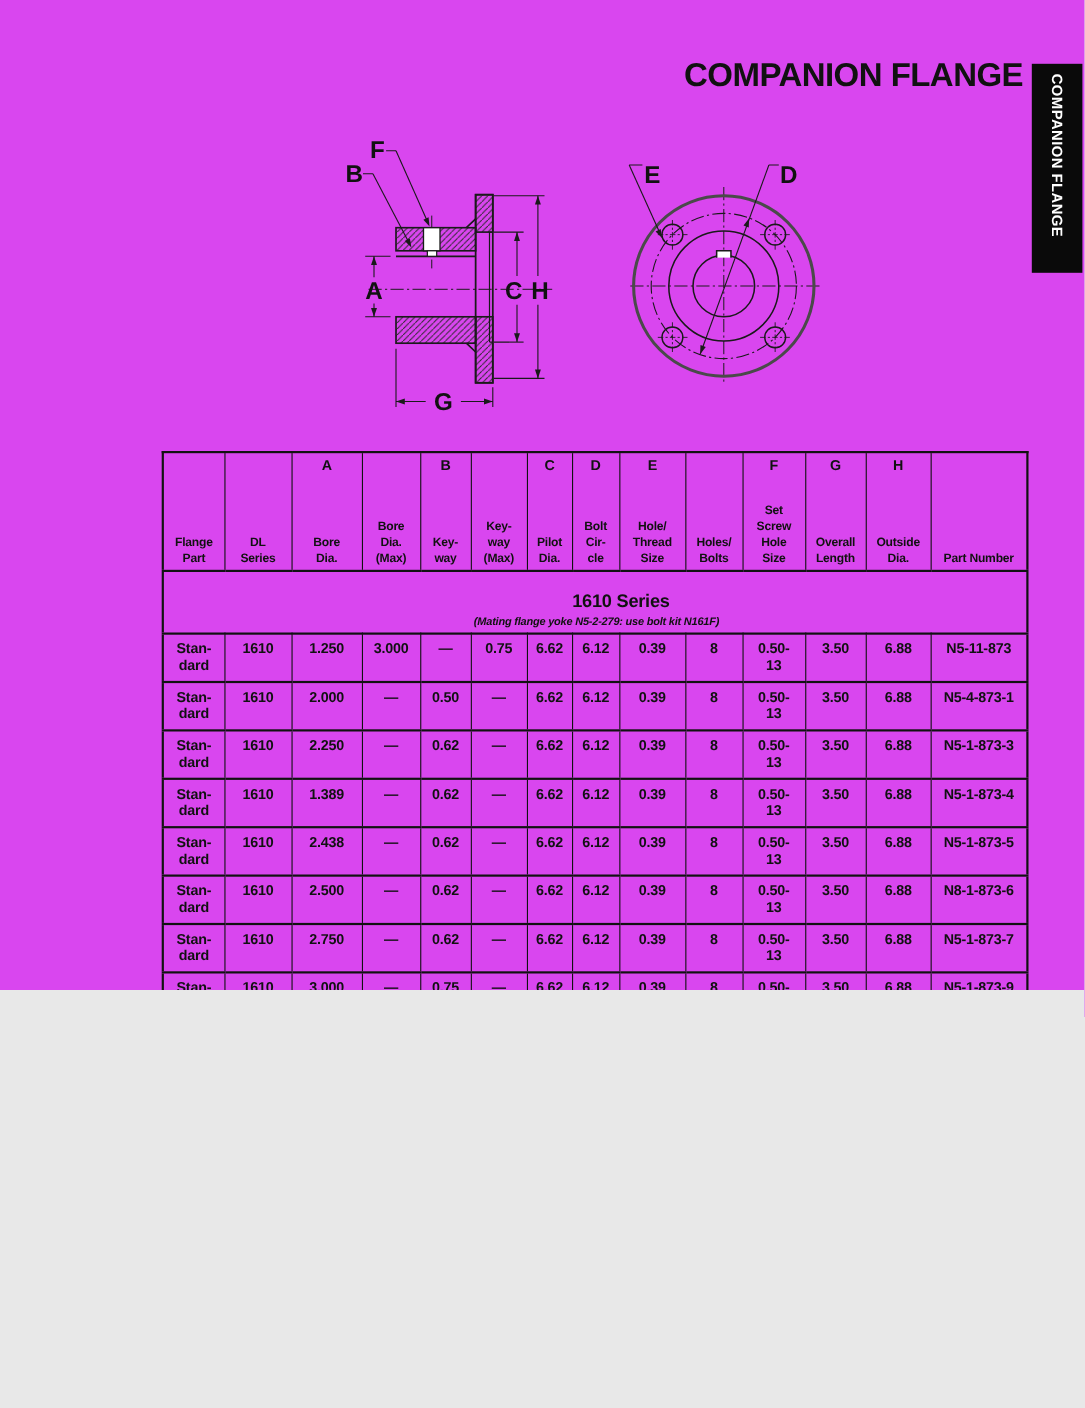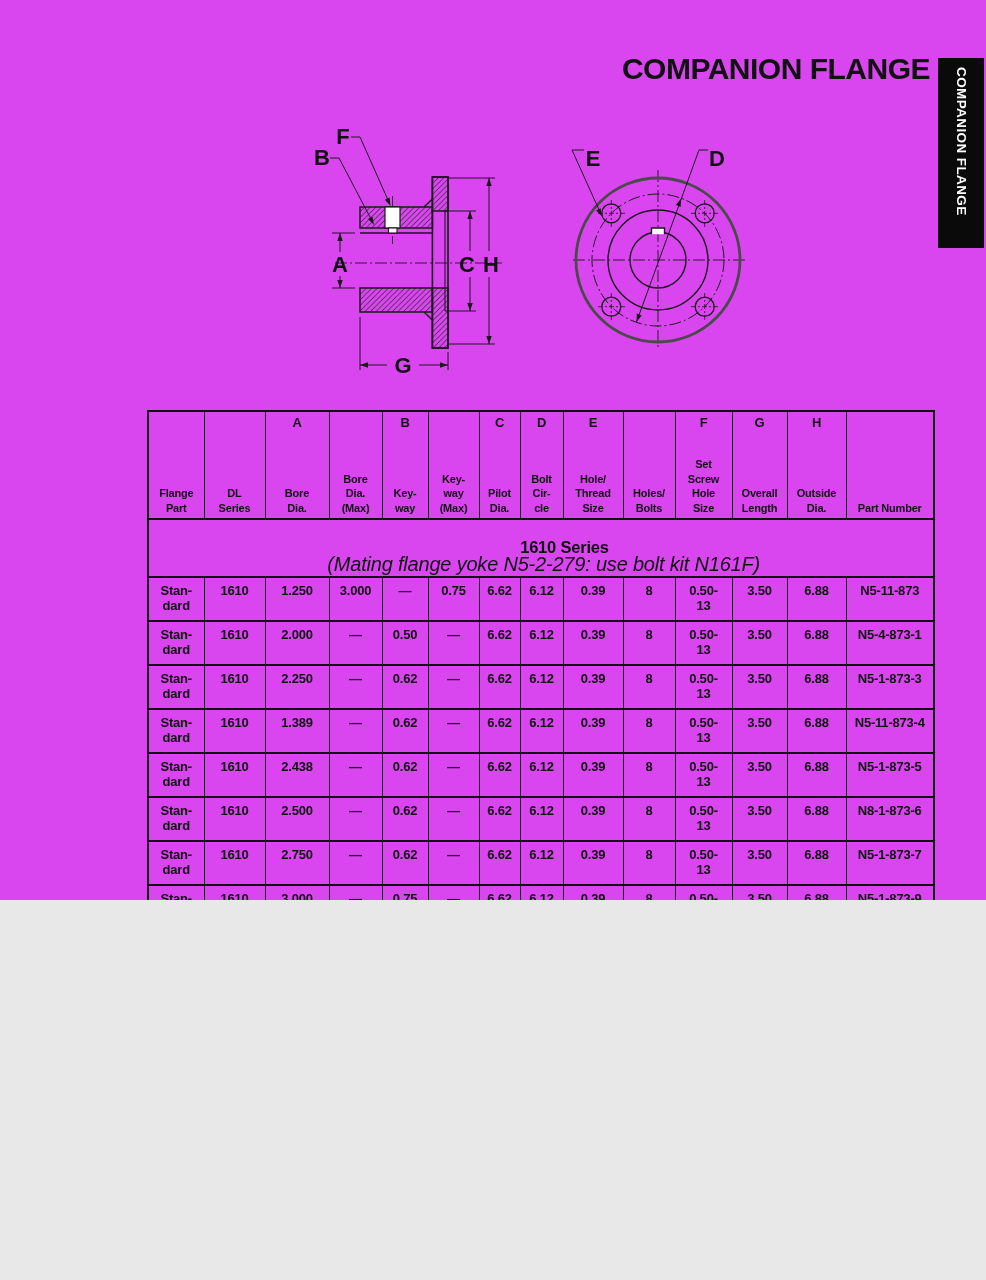--- a/index.html
+++ b/index.html
@@ -38,21 +38,21 @@
   }
   .spec-table thead th { border-bottom:2px solid #111; }
   .hcell { display:flex; flex-direction:column; justify-content:space-between;
     align-items:center; height:106px; padding:3px 1px 3px 1px; }
   .hletter { font-size:13px; font-weight:bold; min-height:15px; }
   .hlabel { font-size:11px; line-height:14.5px; white-space:pre-line; }
   .series-row td {
     height:27px; padding:3px 0 2px 0; border-bottom:2px solid #111; vertical-align:middle;
   }
   .series-title { font-size:16.5px; font-weight:bold; letter-spacing:-0.2px;margin-left:47px; }
-  .series-note { font-size:20px; font-weight:normal; font-style:italic; letter-spacing:-0.2px; }
+  .series-note { font-size:10px; font-weight:bold; font-style:italic; letter-spacing:-0.2px; }
   .spec-table tbody td {
     height:44px; padding-top:4.5px; font-size:13px; line-height:15.5px;
     white-space:pre-line; border-bottom:2px solid #111;
   }
   .footer-note {
     position:absolute; top:1184px; right:53px;
     font-size:17.5px; font-weight:normal; font-style:italic; letter-spacing:0.2px;
   }
   .page-number {
     position:absolute; top:1212px; right:53px; font-size:16.5px;
@@ -393,21 +393,21 @@
           <td>0.62</td>
           <td>—</td>
           <td>6.62</td>
           <td>6.12</td>
           <td>0.39</td>
           <td>8</td>
           <td>0.50-
 13</td>
           <td>3.50</td>
           <td>6.88</td>
-          <td>N5-11-873-4</td>
+          <td>N5-1-873-4</td>
         </tr>
         <tr>
           <td>Stan-
 dard</td>
           <td>1610</td>
           <td>2.438</td>
           <td>—</td>
           <td>0.62</td>
           <td>—</td>
           <td>6.62</td>

